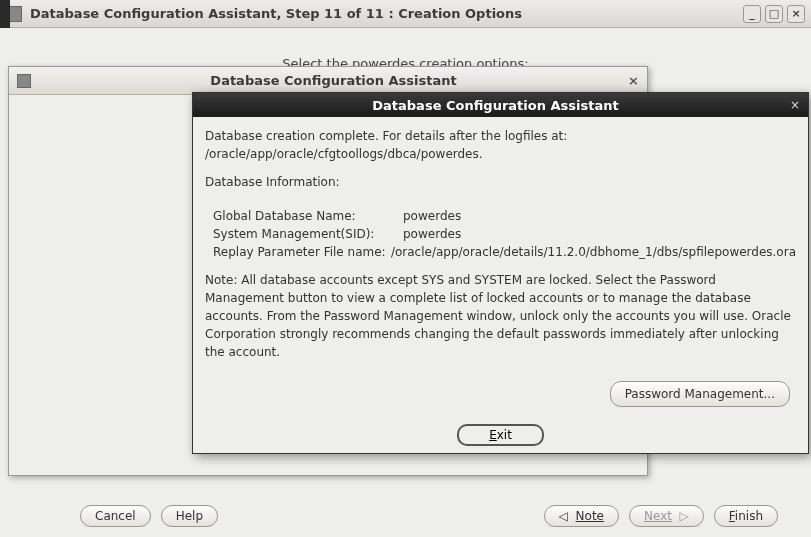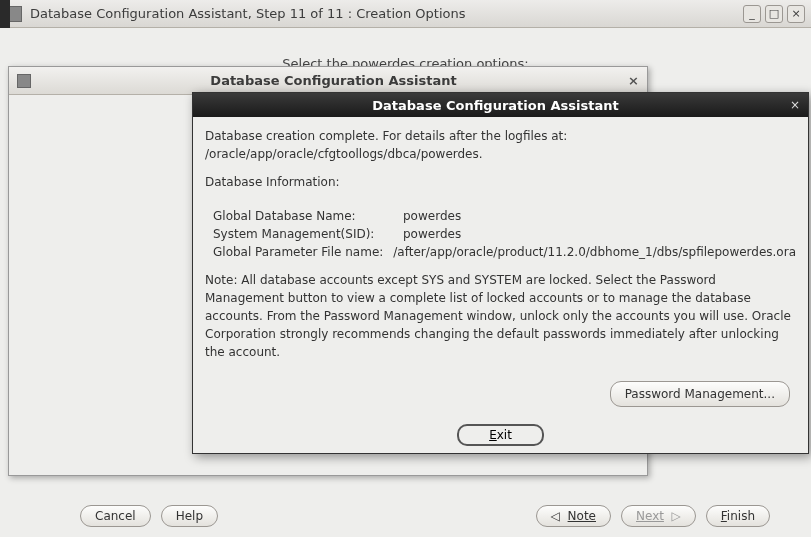--- a/index.html
+++ b/index.html
@@ -1,17 +1,17 @@
 <!DOCTYPE html>
 <html><head>
 <meta charset="utf-8">
 <style>
 *{margin:0;padding:0;box-sizing:border-box;font-family:"DejaVu Sans",Arial,sans-serif}
 body{background:#f0f0f0;width:811px;height:537px;overflow:hidden;position:relative}
-.titlebar{height:28px;background:linear-gradient(#edecea,#d9d7d3);border-bottom:1px solid #b4b0a8;display:flex;align-items:center;padding:0 6px;font-size:13px;color:#3c3c3c;font-weight:normal}
+.titlebar{height:28px;background:linear-gradient(#edecea,#d9d7d3);border-bottom:1px solid #b4b0a8;display:flex;align-items:center;padding:0 6px;font-size:13px;color:#3c3c3c;font-weight:bold}
 .tb-icon{width:16px;height:16px;margin-right:8px;background:#888;border:1px solid #666}
 .tb-title{flex:1}
 .tb-btn{width:18px;height:18px;margin-left:4px;background:#e8e6e2;border:1px solid #9b9792;border-radius:3px;display:flex;align-items:center;justify-content:center;font-size:11px}
 .parent-body{position:absolute;top:28px;left:0;right:0;bottom:0;background:#eeeeec;padding:16px 12px 8px 12px}
 .select-label{text-align:center;font-size:13px;color:#444;padding-top:12px}
 .sidebar{position:absolute;left:12px;top:120px;width:178px;height:240px;background:radial-gradient(ellipse at 60% 50%,#3a3a3a,#0a0a0a);border:3px solid #b0b0b0;border-radius:4px;padding:18px 10px;color:#fff}
 .sidebar-title{font-size:13px;font-weight:bold;color:#fff;margin-bottom:18px}
 .sidebar ul{list-style:none}
 .sidebar li{font-size:12px;font-weight:bold;color:#fff;margin-bottom:16px;padding-left:14px;position:relative;line-height:1.3}
 .sidebar li::before{content:"";position:absolute;left:0;top:4px;width:7px;height:7px;background:#c8102e;border-radius:50%}
@@ -27,21 +27,21 @@
 .d3-close{color:#ddd;font-size:12px;font-weight:normal}
 .d3-body{padding:10px 12px;font-size:12px;color:#333;line-height:1.5}
 .d3-body p{margin-bottom:10px}
 .info-row{display:flex}
 .info-label{width:190px;margin-left:8px}
 .pw-btn-row{text-align:right;margin-top:20px;padding-right:6px}
 .btn{display:inline-block;padding:3px 14px;font-size:12px;background:linear-gradient(#fdfdfc,#e4e2dd);border:1px solid #9b9792;border-radius:11px;color:#333;cursor:default}
 .btn.disabled{color:#999}
 .exit-row{position:absolute;bottom:10px;left:0;right:0;text-align:center}
 .exit-btn{padding:2px 30px;font-size:12px;background:#eeeeec;border:2px solid #555;border-radius:10px}
-.footer{position:absolute;bottom:10px;left:80px;right:41px;display:flex;align-items:center;gap:10px}
+.footer{position:absolute;bottom:10px;left:80px;right:33px;display:flex;align-items:center;gap:10px}
 .footer .spacer{flex:1}
 .u{text-decoration:underline}
 .taskbar{position:absolute;left:0;top:0;width:10px;height:537px;background:#2a2a2a}
 </style>
 </head>
 <body>
 
 <div class="taskbar"></div>
 
 <div class="titlebar">
@@ -96,22 +96,22 @@
     <p style="margin-bottom:16px">Database Information:</p>
     <div class="info-row">
         <div class="info-label">Global Database Name:</div>
         <div>powerdes</div>
       </div>
     <div class="info-row">
         <div class="info-label">System Management(SID):</div>
         <div>powerdes</div>
       </div>
     <div class="info-row" style="margin-bottom:10px">
-        <div class="info-label">Global Parameter File name:</div>
-        <div>/after/app/oracle/product/11.2.0/dbhome_1/dbs/spfilepowerdes.ora</div>
+        <div class="info-label">Replay Parameter File name:</div>
+        <div>/oracle/app/oracle/details/11.2.0/dbhome_1/dbs/spfilepowerdes.ora</div>
       </div>
     <p>Note: All database accounts except SYS and SYSTEM are locked. Select the Password Management button to view a complete list of locked accounts or to manage the database accounts. From the Password Management window, unlock only the accounts you will use. Oracle Corporation strongly recommends changing the default passwords immediately after unlocking the account.</p>
     <div class="pw-btn-row">
       <span class="btn">Password Management...</span>
     </div>
   </div>
   <div class="exit-row">
     <span class="exit-btn"><span class="u">E</span>xit</span>
   </div>
 </div>

